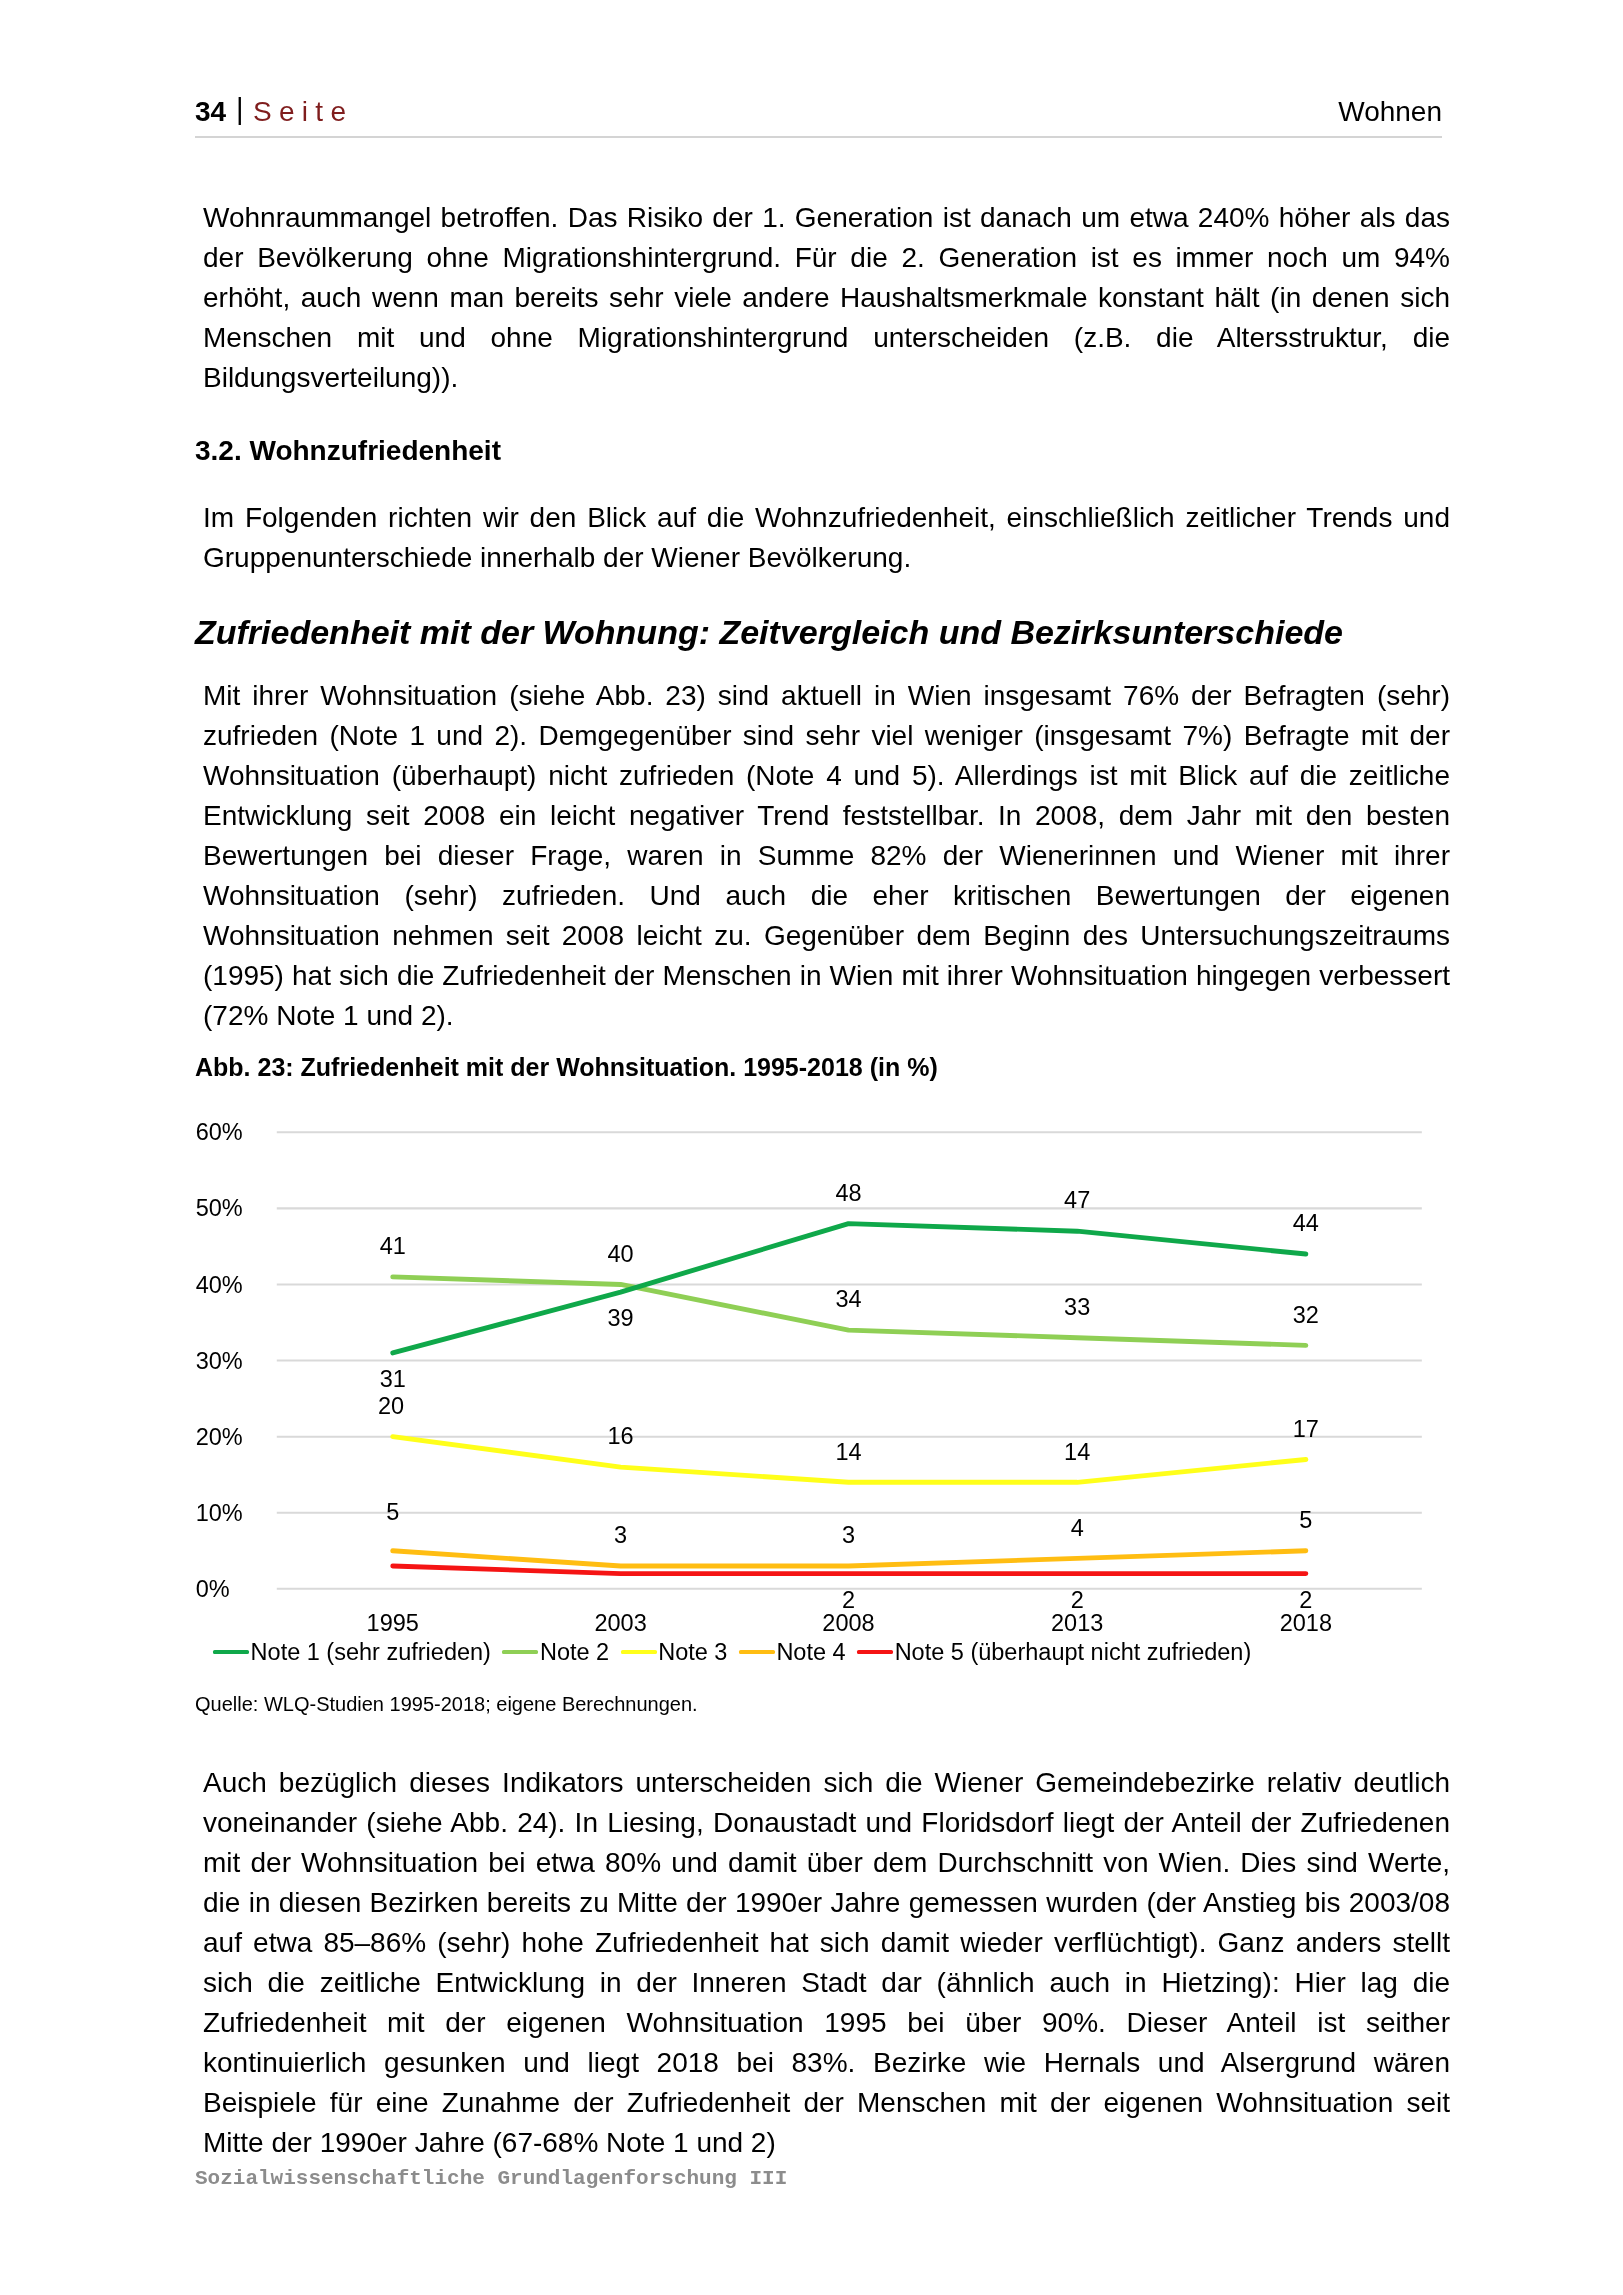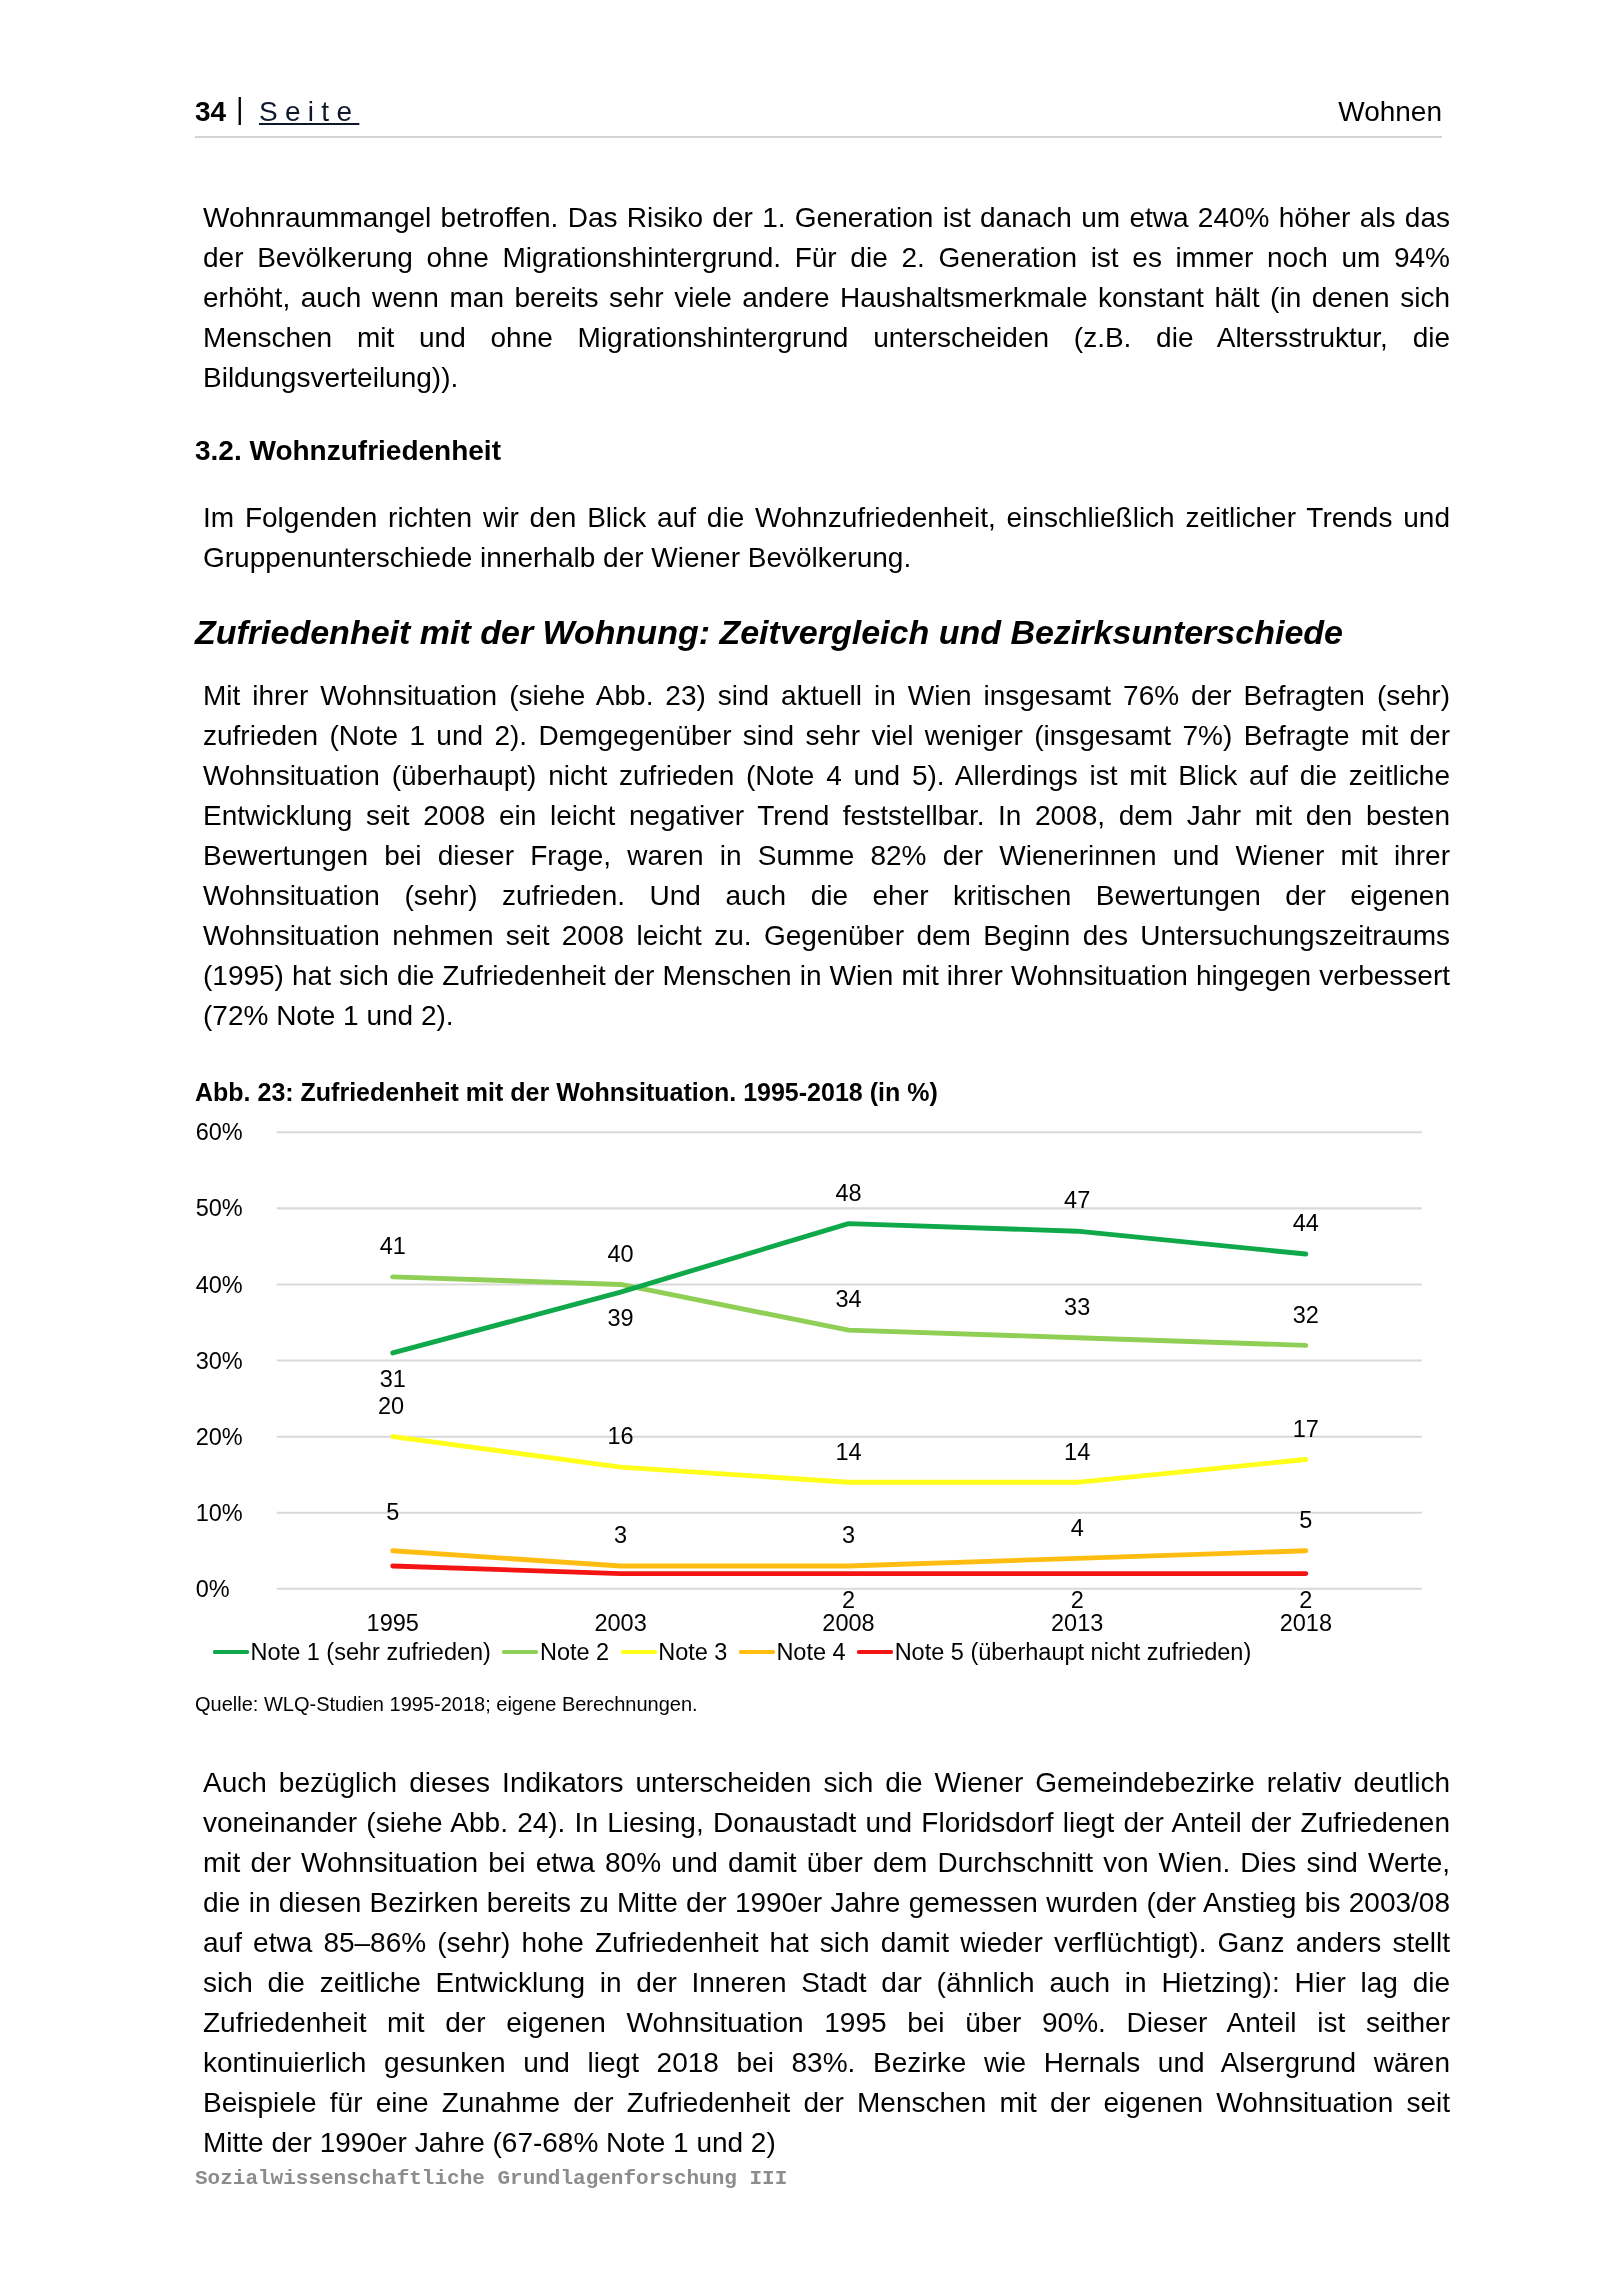--- a/index.html
+++ b/index.html
@@ -2,29 +2,29 @@
 <html style="font-size:13px"><head>
 <meta charset="utf-8">
 <style>
   html, body { margin: 0; padding: 0; background: #ffffff; }
   body { width: 1623px; height: 2295px; position: relative; overflow: hidden;
          font-family: "Liberation Sans", sans-serif; color: #000; }
   .page-header { position: absolute; left: 195px; top: 91px; width: 1247px; height: 45px;
                  border-bottom: 2.4px solid #d4d4d4; }
   .page-num { position: absolute; left: 0; top: 4.9px; font-size: 28px; font-weight: bold; }
   .page-sep { position: absolute; left: 41px; top: 1.6px; font-size: 29px; }
-  .page-word { position: absolute; left: 64px; top: 4.9px; font-size: 28px; color: #0f172a; letter-spacing: 7.3px; text-decoration: underline; }
+  .page-word { position: absolute; left: 58px; top: 4.9px; font-size: 28px; color: #7f1d1d; letter-spacing: 7.3px; }
   .section-name { position: absolute; right: 0; top: 4.9px; font-size: 28px; }
 
   .para { position: absolute; left: 195px; width: 1247px; font-size: 28px; line-height: 40px;
           text-align: justify; text-align-last: left; margin: 8px; }
   .heading { position: absolute; left: 195px; font-size: 28px; font-weight: bold; margin: 0; }
   .subheading { position: absolute; left: 195px; font-size: 34px; font-weight: bold; font-style: italic; margin: 0; }
 
-  .fig-title { position: absolute; left: 195px; top: 1078px; font-size: 25px; font-weight: bold; }
+  .fig-title { position: absolute; left: 195px; top: 1053px; font-size: 25px; font-weight: bold; }
   #chart { position: absolute; left: 179px; top: 1112px; }
   .axis-label { font-family: "Liberation Sans", sans-serif; font-size: 29px; fill: #000; }
   .data-label { font-family: "Liberation Sans", sans-serif; font-size: 29px; fill: #000; }
 
   .legend { position: absolute; left: 213px; top: 1636px; height: 32px; display: flex; align-items: center; font-size: 23.5px; white-space: nowrap; }
   .legend-item { display: flex; align-items: center; margin-right: 11.4px; justify-content: flex-end; }
   .legend-swatch { width: 36px; height: 4.9px; border-radius: 1.6px; margin-right: 1.6px; display: inline-block; }
   .source { position: absolute; left: 195px; top: 1693px; font-size: 20px; }
 
   .footer { position: absolute; left: 195px; top: 2167px; font-size: 21px; font-weight: bold; color: #8c8c8c; font-family: Liberation Mono, monospace; }

